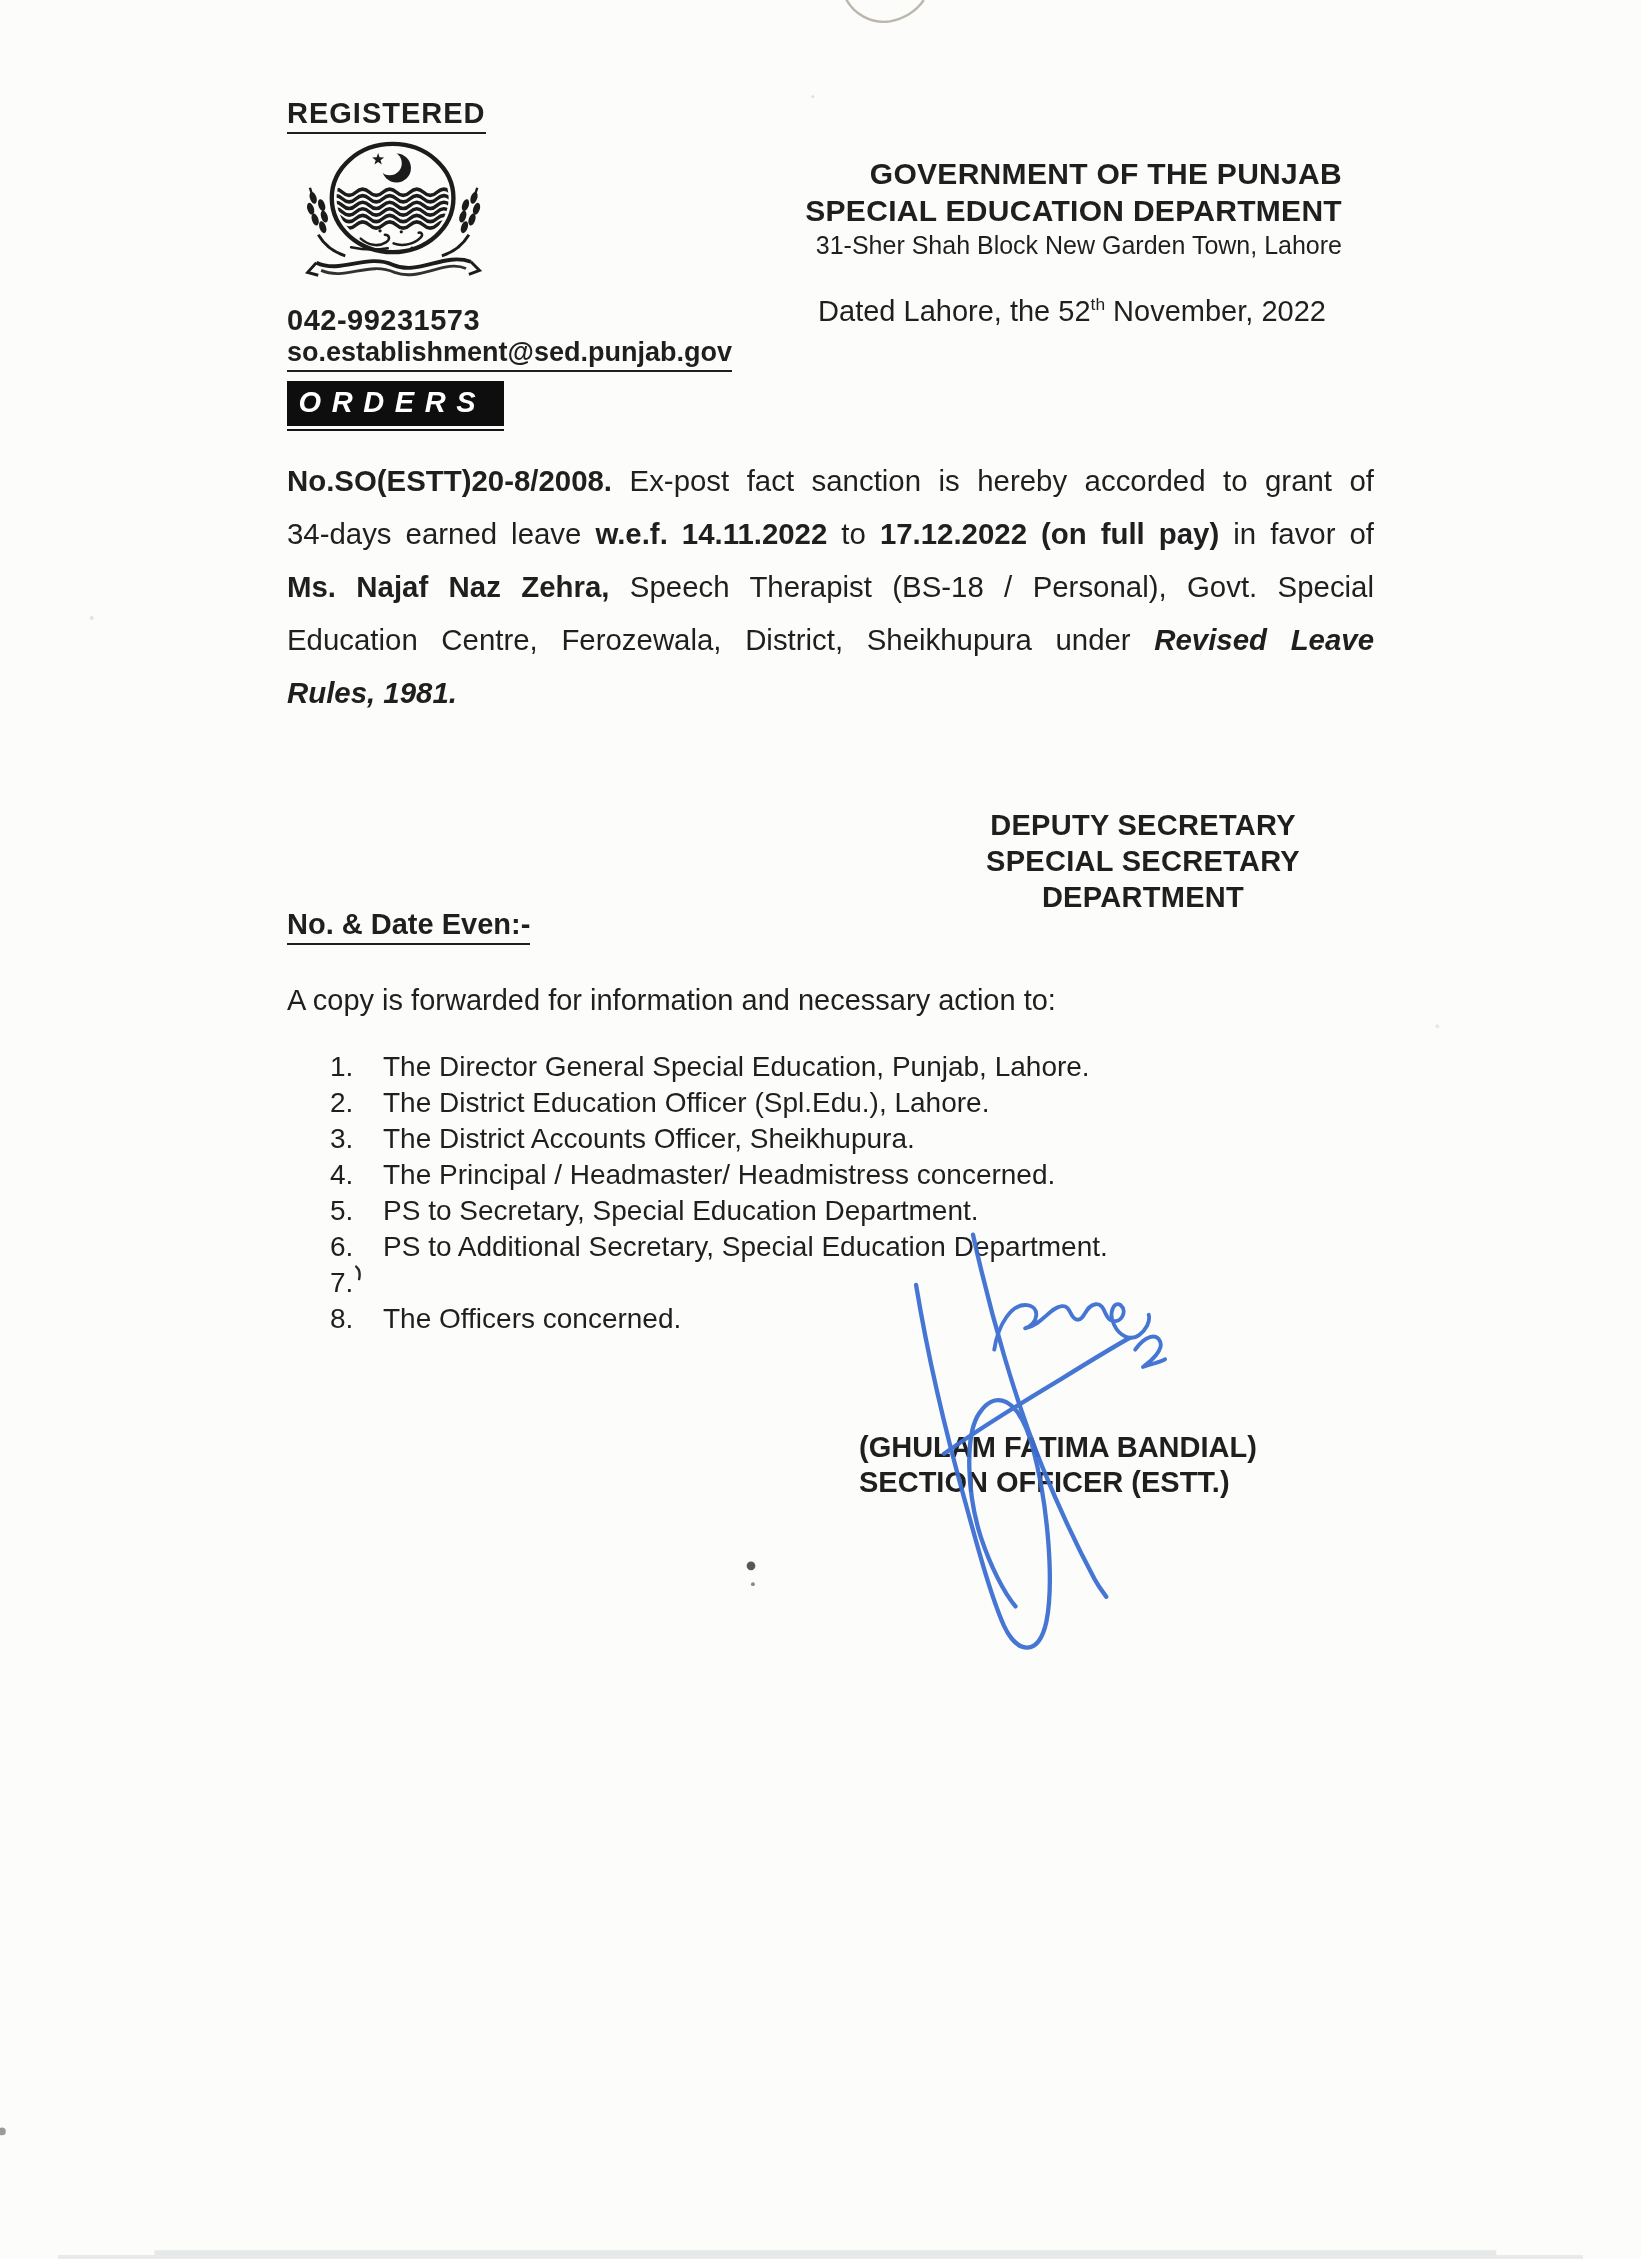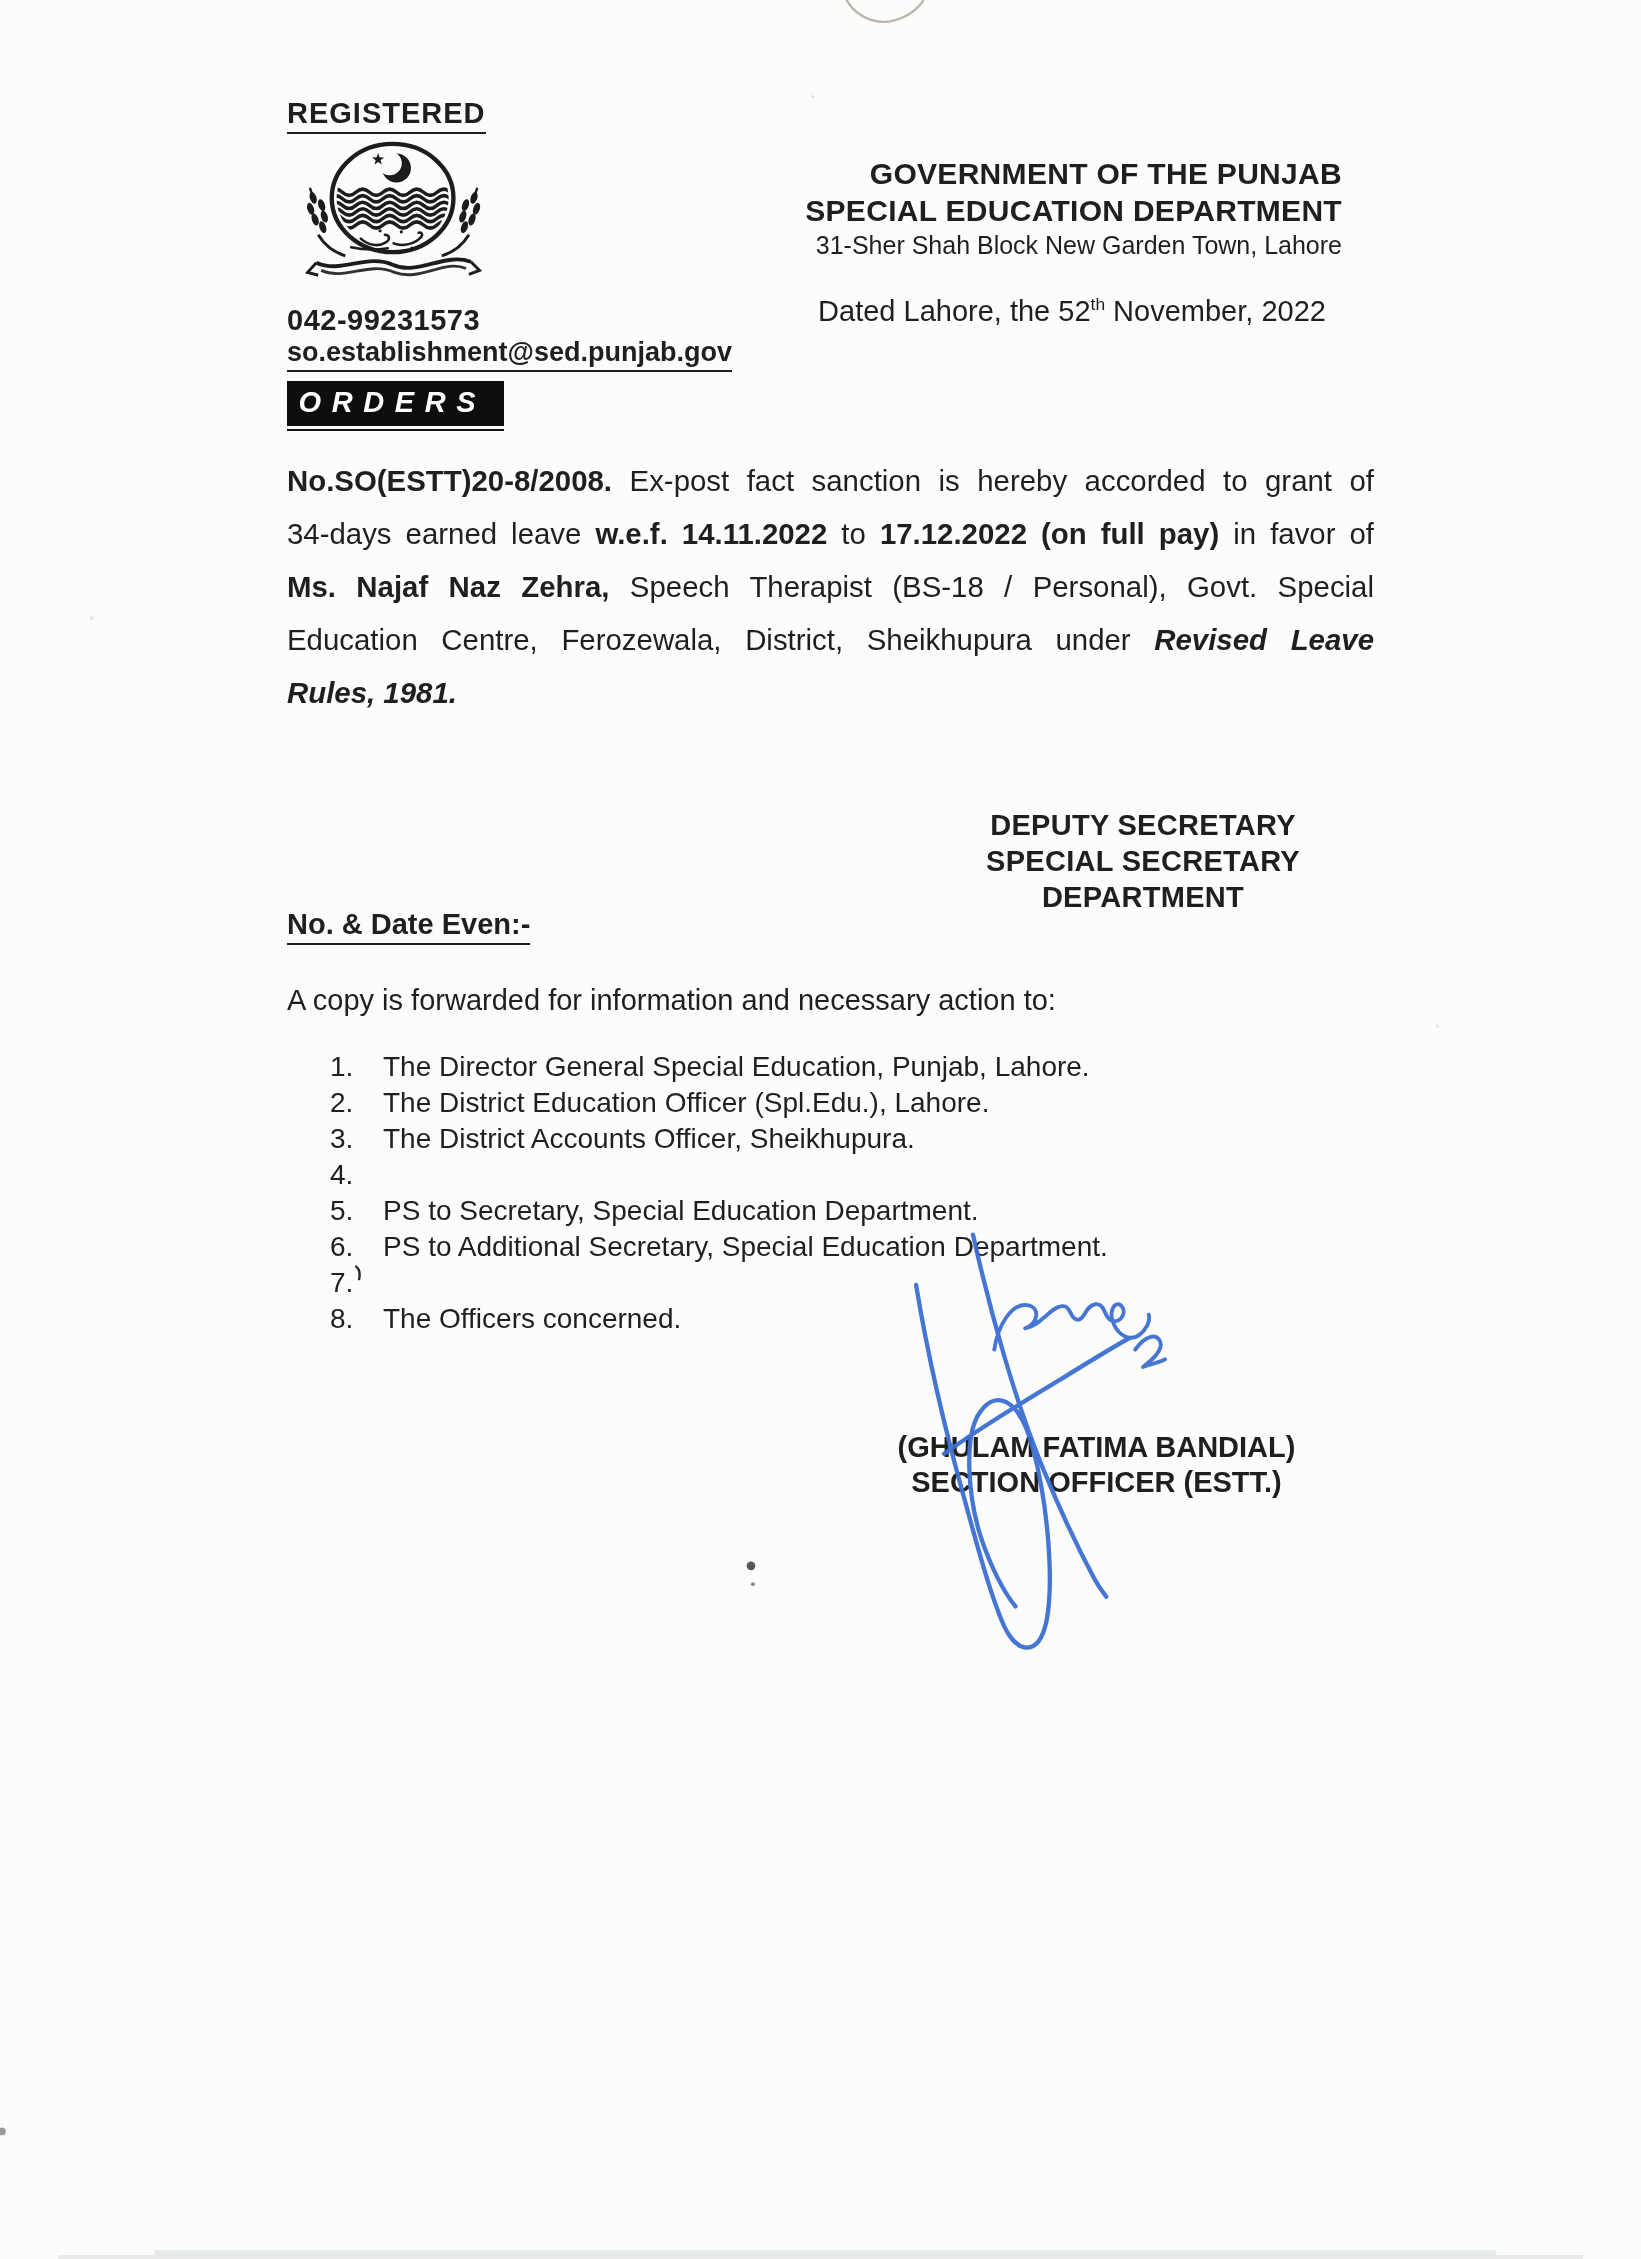--- a/index.html
+++ b/index.html
@@ -48,21 +48,21 @@
           font-size:29px;font-weight:bold;line-height:36px;letter-spacing:0.3px;}
 
   #no-date{left:287px;top:908px;font-size:29px;font-weight:bold;}
   #copy-intro{left:287px;top:984px;font-size:29px;}
 
   #recipients{left:330px;top:1049px;font-size:28px;}
   .r-row{display:flex;height:36px;line-height:36px;}
   .r-num{width:53px;}
   .r-text{white-space:nowrap;}
 
-  #name-block{left:859px;top:1430px;width:475px;text-align:center;
+  #name-block{left:859px;top:1430px;width:475px;text-align:left;
               font-size:29px;font-weight:bold;line-height:35px;}
 
   #overlay{left:0;top:0;width:1641px;height:2259px;pointer-events:none;}
 </style>
 </head>
 <body>
 
 <div id="page">
 
   <div class="abs" id="registered">
@@ -180,20 +180,21 @@
     <div class="r-row">
         <span class="r-num">2.</span>
         <span class="r-text">The District Education Officer (Spl.Edu.), Lahore.</span>
       </div>
     <div class="r-row">
         <span class="r-num">3.</span>
         <span class="r-text">The District Accounts Officer, Sheikhupura.</span>
       </div>
     <div class="r-row">
         <span class="r-num">4.</span>
+        <span class="r-text">The Principal / Headmaster/ Headmistress concerned.</span>
       </div>
     <div class="r-row">
         <span class="r-num">5.</span>
         <span class="r-text">PS to Secretary, Special Education Department.</span>
       </div>
     <div class="r-row">
         <span class="r-num">6.</span>
         <span class="r-text">PS to Additional Secretary, Special Education Department.</span>
       </div>
     <div class="r-row">

